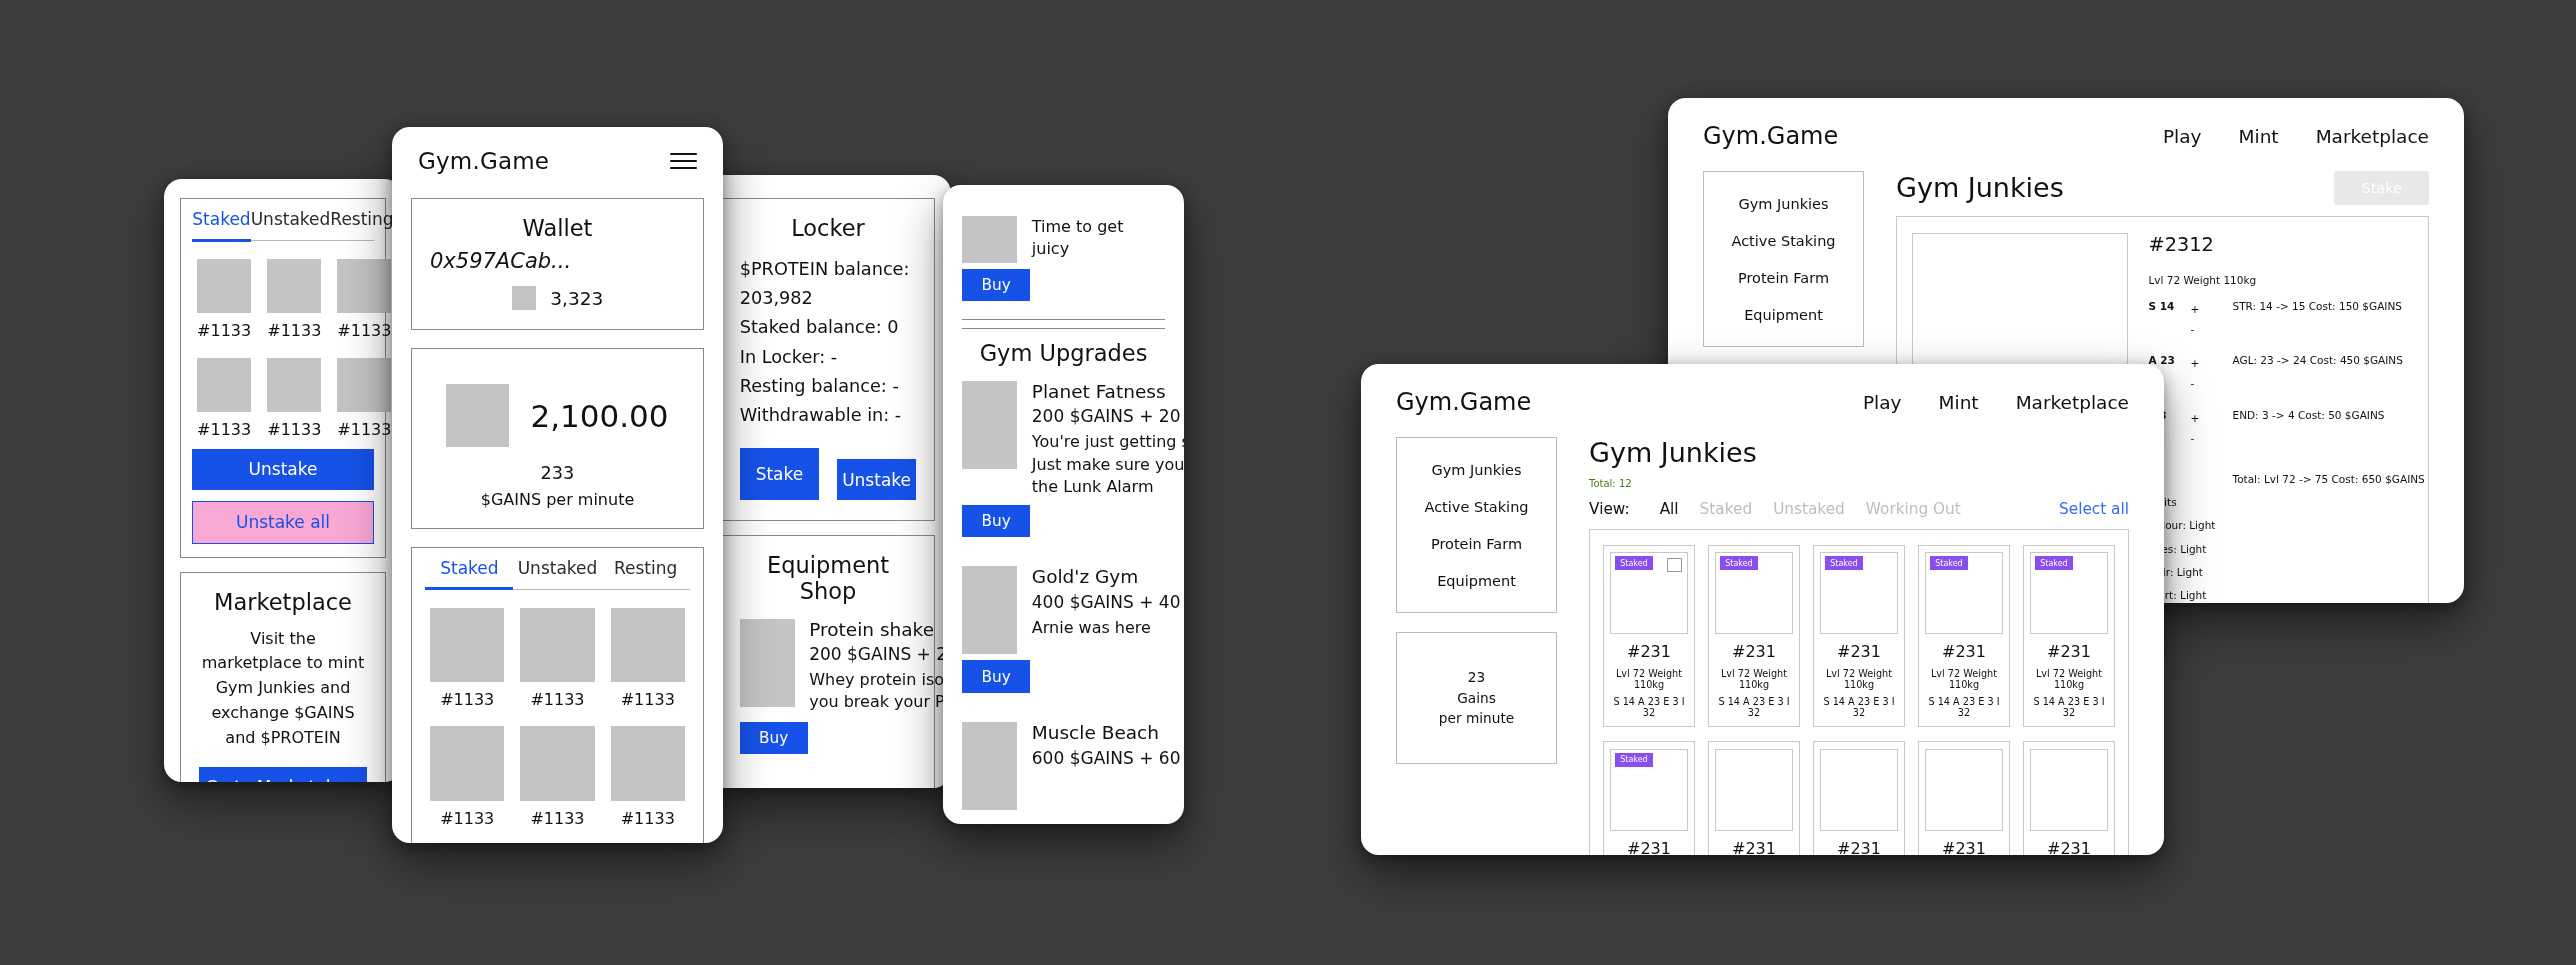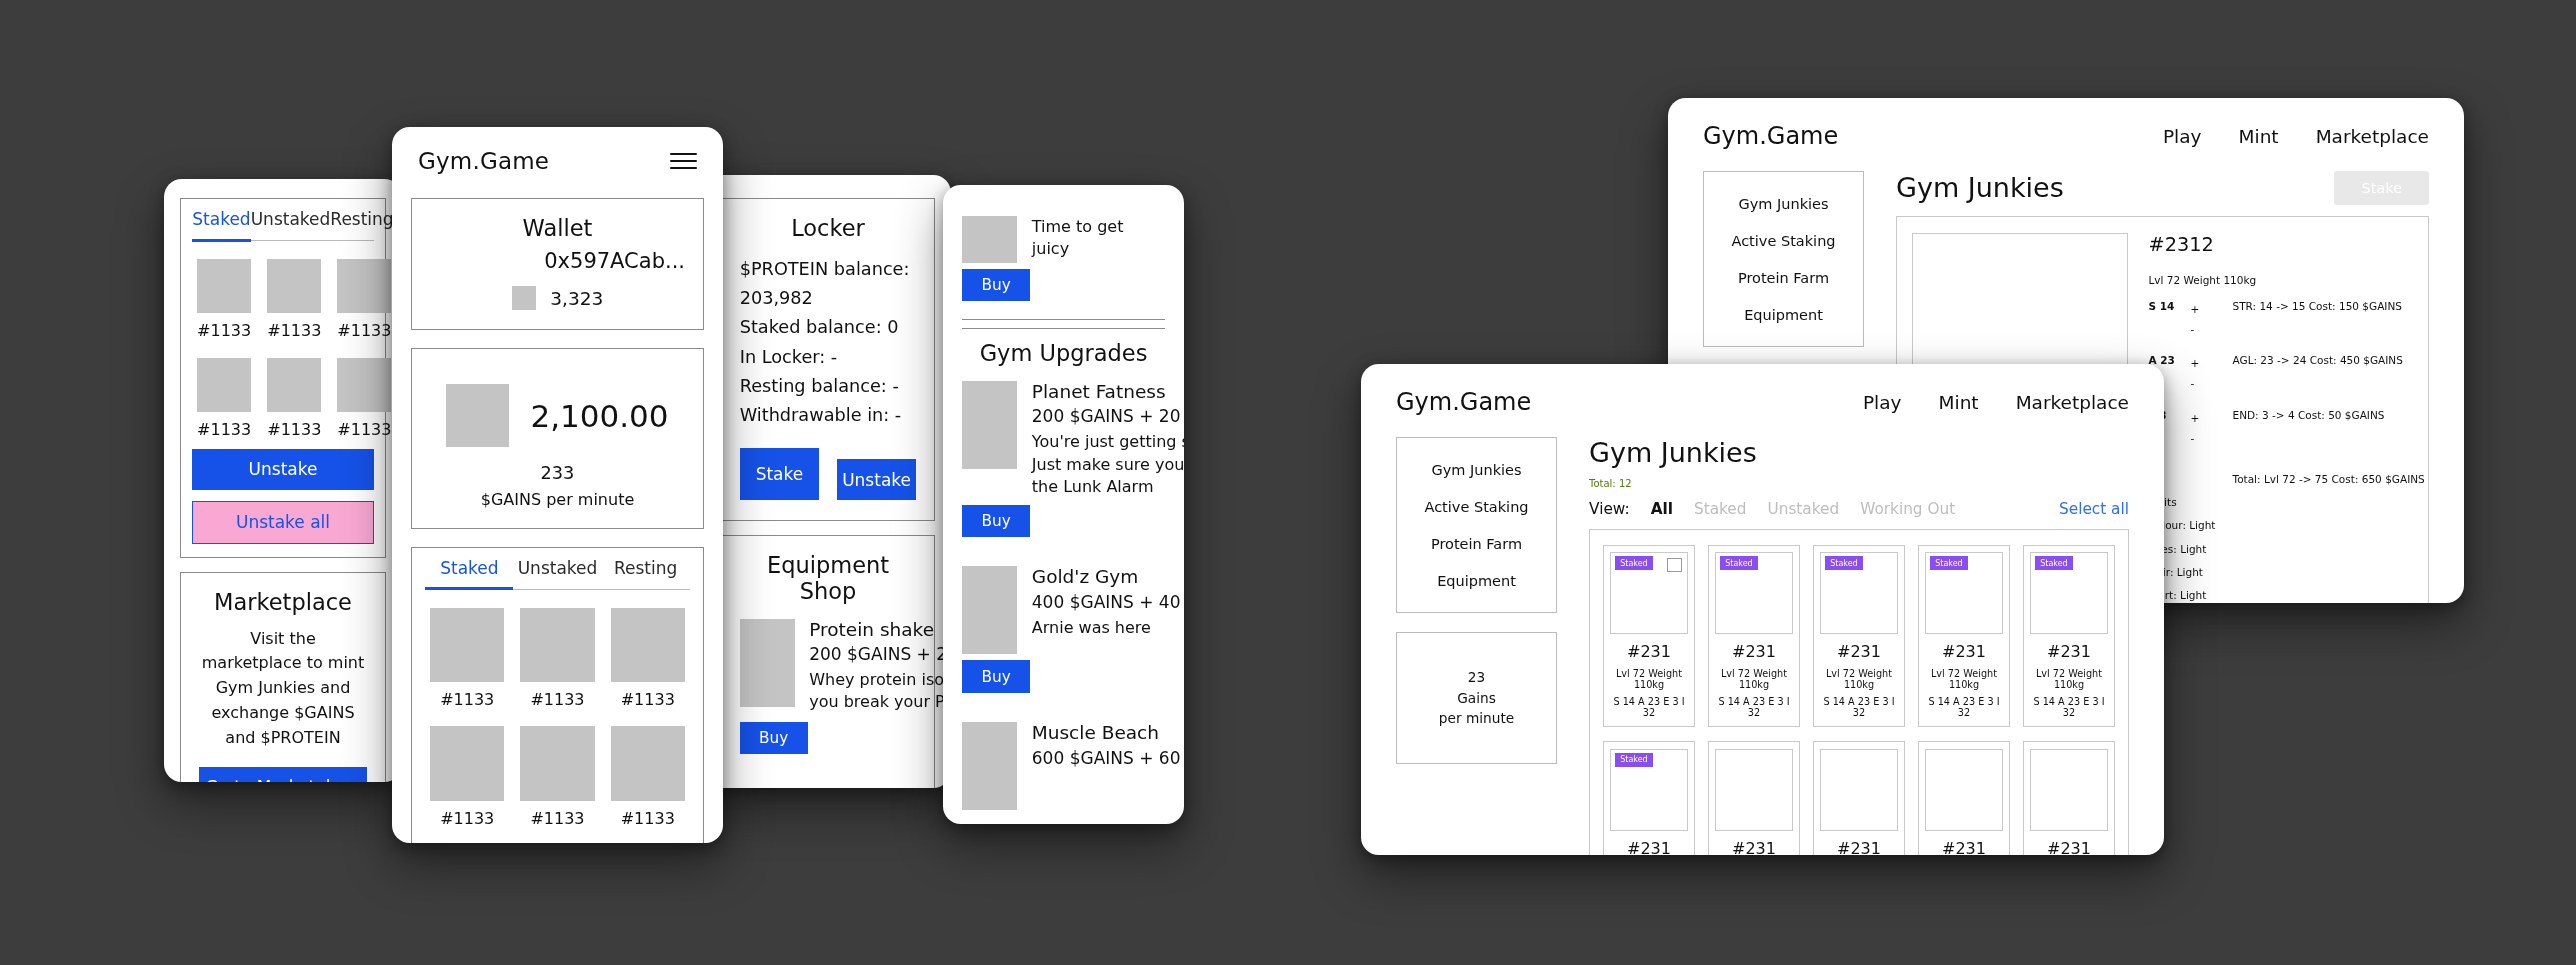--- a/index.html
+++ b/index.html
@@ -30,21 +30,21 @@
   .burger { display: flex; flex-direction: column; gap: 4.8px; width: 27px; }
   .burger span { display: block; height: 2.4px; background: #111; border-radius: 1.6px; }
 
   .pcard {
     border: 0.8px solid #8a8a8a;
     margin: 9.7px 19.3px 17.7px 19.3px;
     padding: 16px 17.7px 19.3px 17.7px;
     background: #fff;
   }
   .pcard h2 { font-size: 22.5px; font-weight: normal; text-align: center; color:#111; }
-  .pcard .sub { font-size: 21px; text-align: right; margin-top: 8px; color:#111; }
+  .pcard .sub { font-size: 21px; text-align: left; margin-top: 8px; color:#111;font-style:italic; }
 
   .token-row { display: flex; align-items: center; justify-content: center; gap: 14.5px; margin-top: 13px; }
   .swatch { background: #c4c4c4; }
   .sw-sm { width: 24px; height: 24px; }
   .sw-lg { width: 63px; height: 63px; }
   .bignum { font-size: 31px; color: #111; }
   .smallnum { font-size: 17.7px; text-align:center; margin-top: 16px; color:#111; }
   .smalllbl { font-size: 16px; text-align:center; margin-top: 6.4px; color:#111; }
 
   .btn {
@@ -106,21 +106,21 @@
   .sidebox.mt { margin-top: 19.3px; }
   .addr { font-size: 13.7px; color: #111; padding: 9.7px 11.3px; }
   .gpm { text-align: center; font-size: 13.7px; line-height: 1.5; color:#111; padding: 21px 4.8px; }
 
   .dmain { flex: 1; min-width: 0; }
   .dtitle { font-size: 27px; color: #111; font-weight: normal; }
   .dtotal { font-size: 10px; color: #4d7c0f; margin-top: 9.7px; }
   .dview { font-size: 15.3px; color: #111; margin-top: 11.3px; display: flex; align-items: center; gap: 21px; }
   .dview .lbl { color:#111; }
   .dview .opt { color: #bdbdbd; cursor: pointer; }
-  .dview .opt.on { color: #111; font-weight: bold; }
+  .dview .opt.on { color: #111; font-weight: normal; margin-left: 9px; }
   .selectall { margin-left: auto; color: #2f6bff; font-size: 15.3px; cursor: pointer; }
 
   .panel { border: 0.8px solid #c9c9c9; margin-top: 11.3px; padding: 14.5px 13px; }
   .jgrid { display: grid; grid-template-columns: repeat(5, 1fr); gap: 14.5px 13px; }
   .jcard { border: 0.8px solid #c9c9c9; padding: 6.4px 6.4px 8px 6.4px; text-align: center; background:#fff; }
   .jcard .art { border: 0.8px solid #c9c9c9; height: 82px; position: relative; }
   .jcard .badge {
     position: absolute; top: 3.2px; left: 3.2px; background: #8a4df0; color: #fff;
     font-size: 8px; padding: 2.4px 5.6px;
   }

